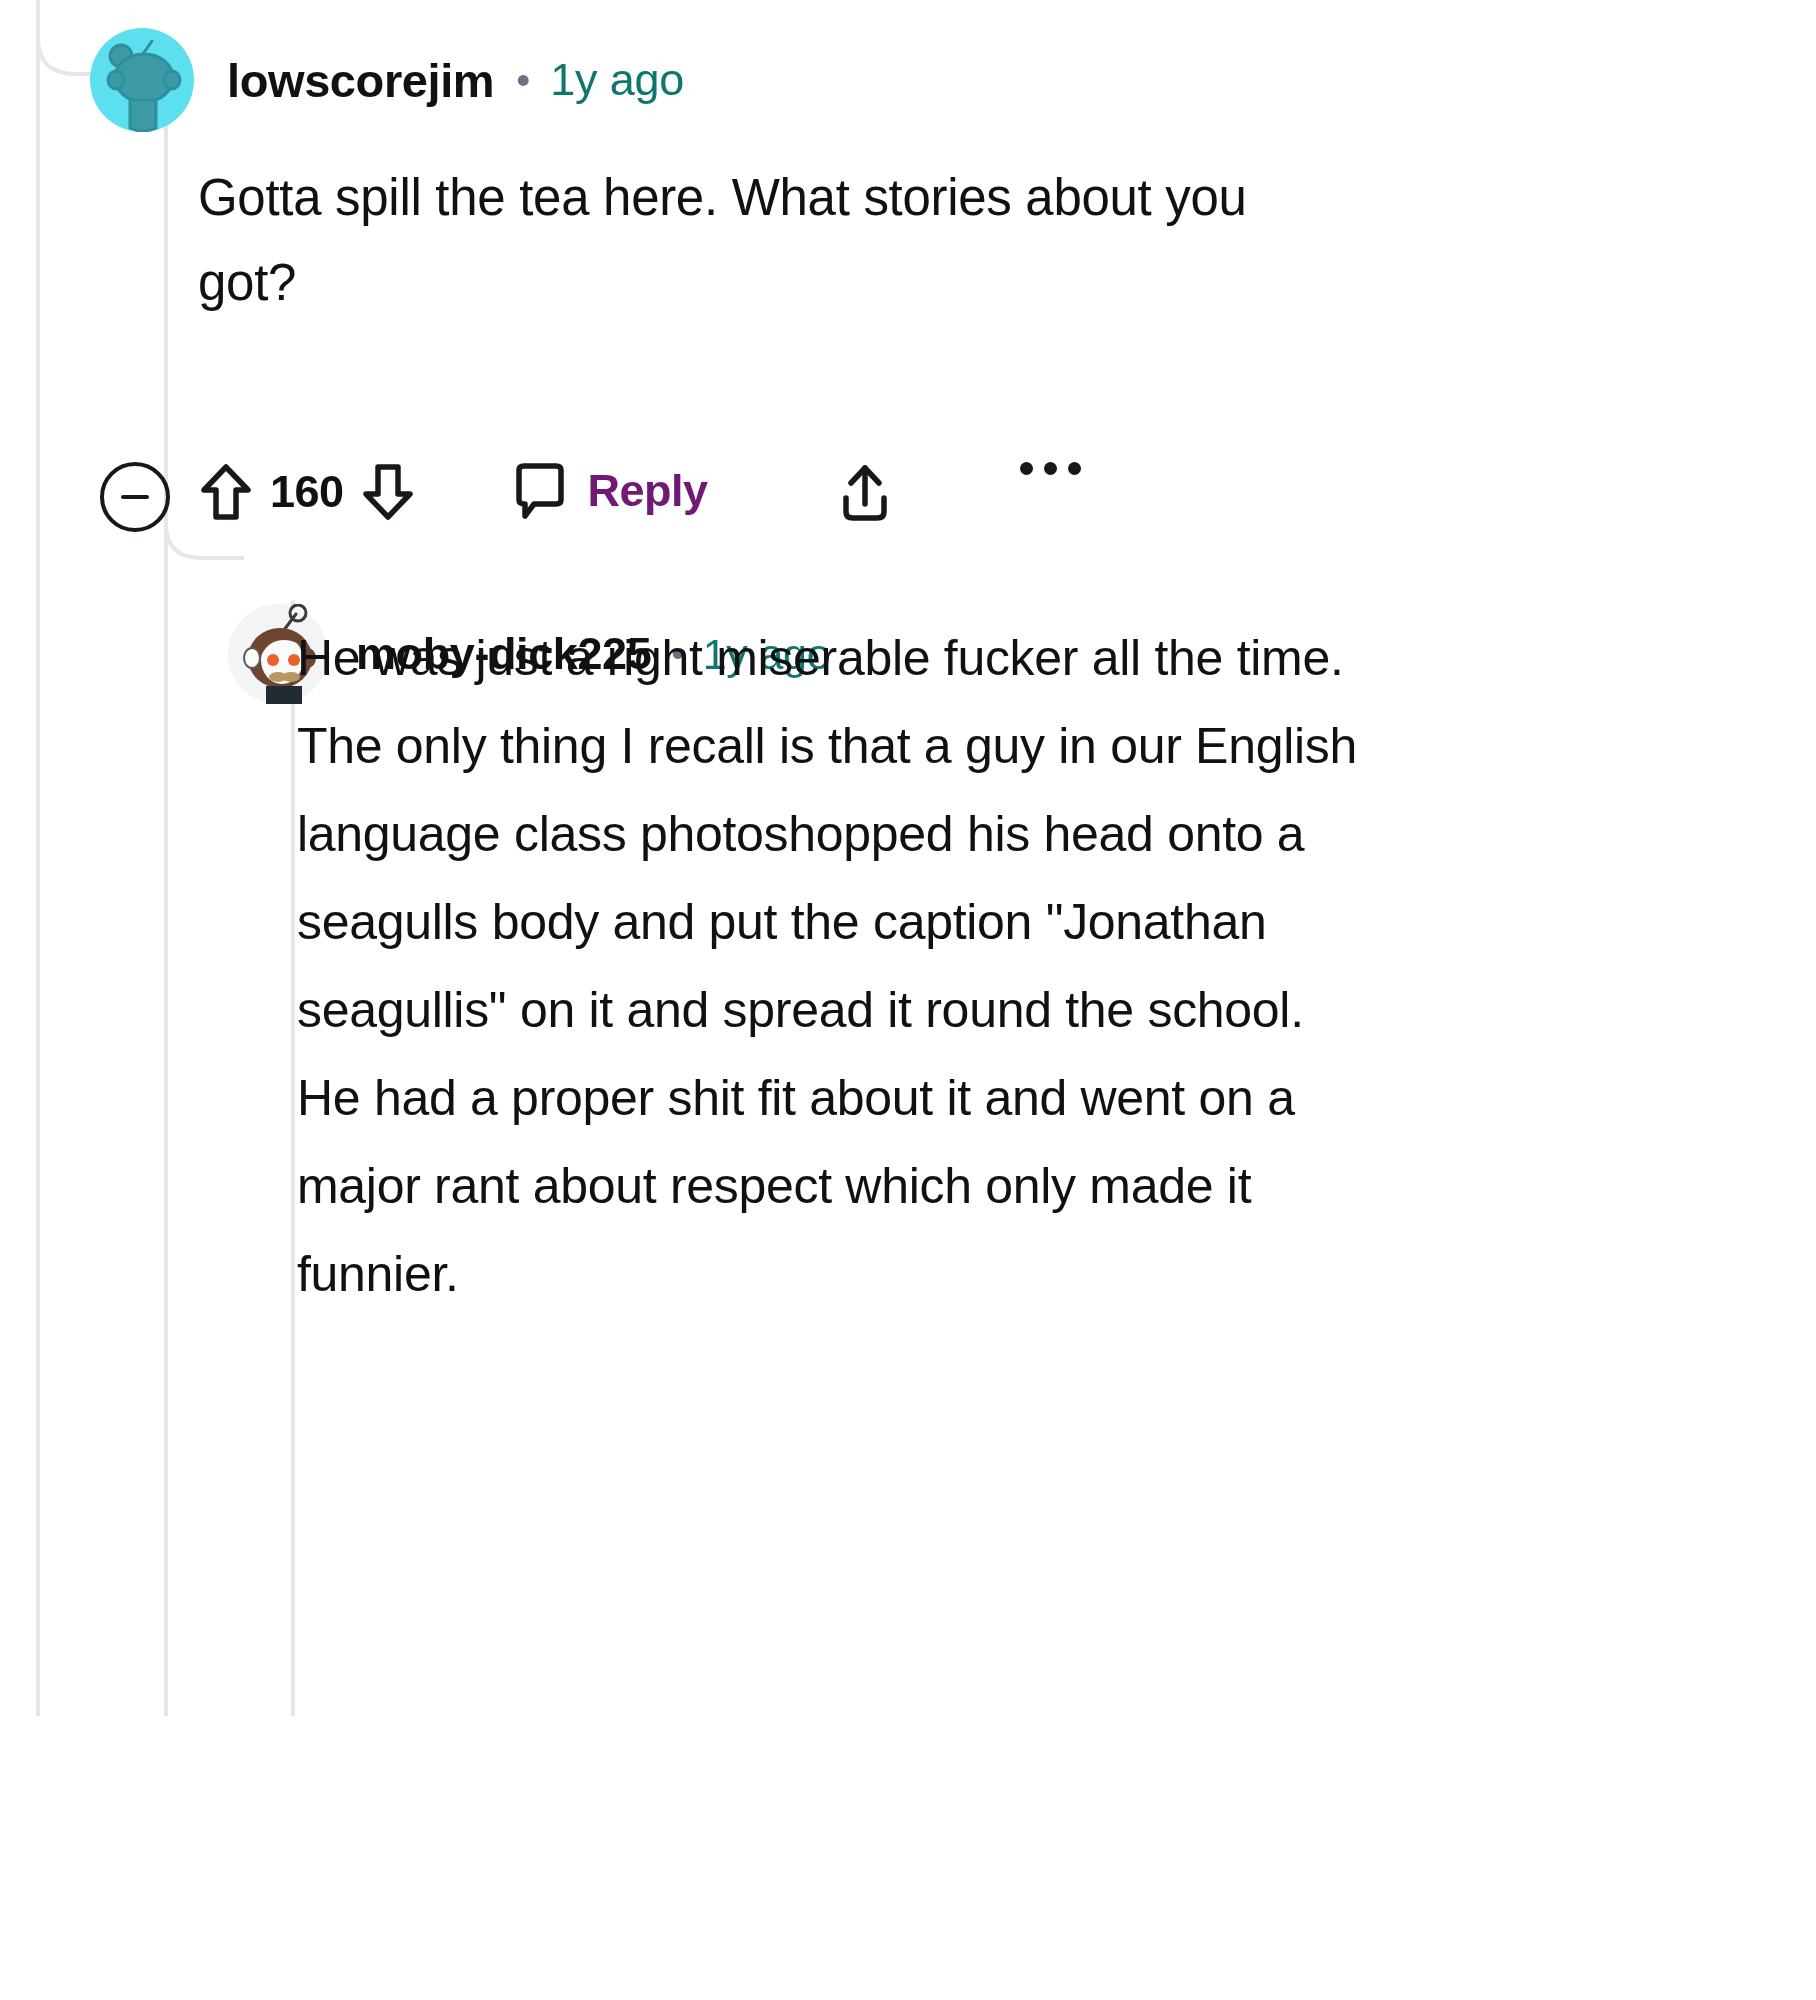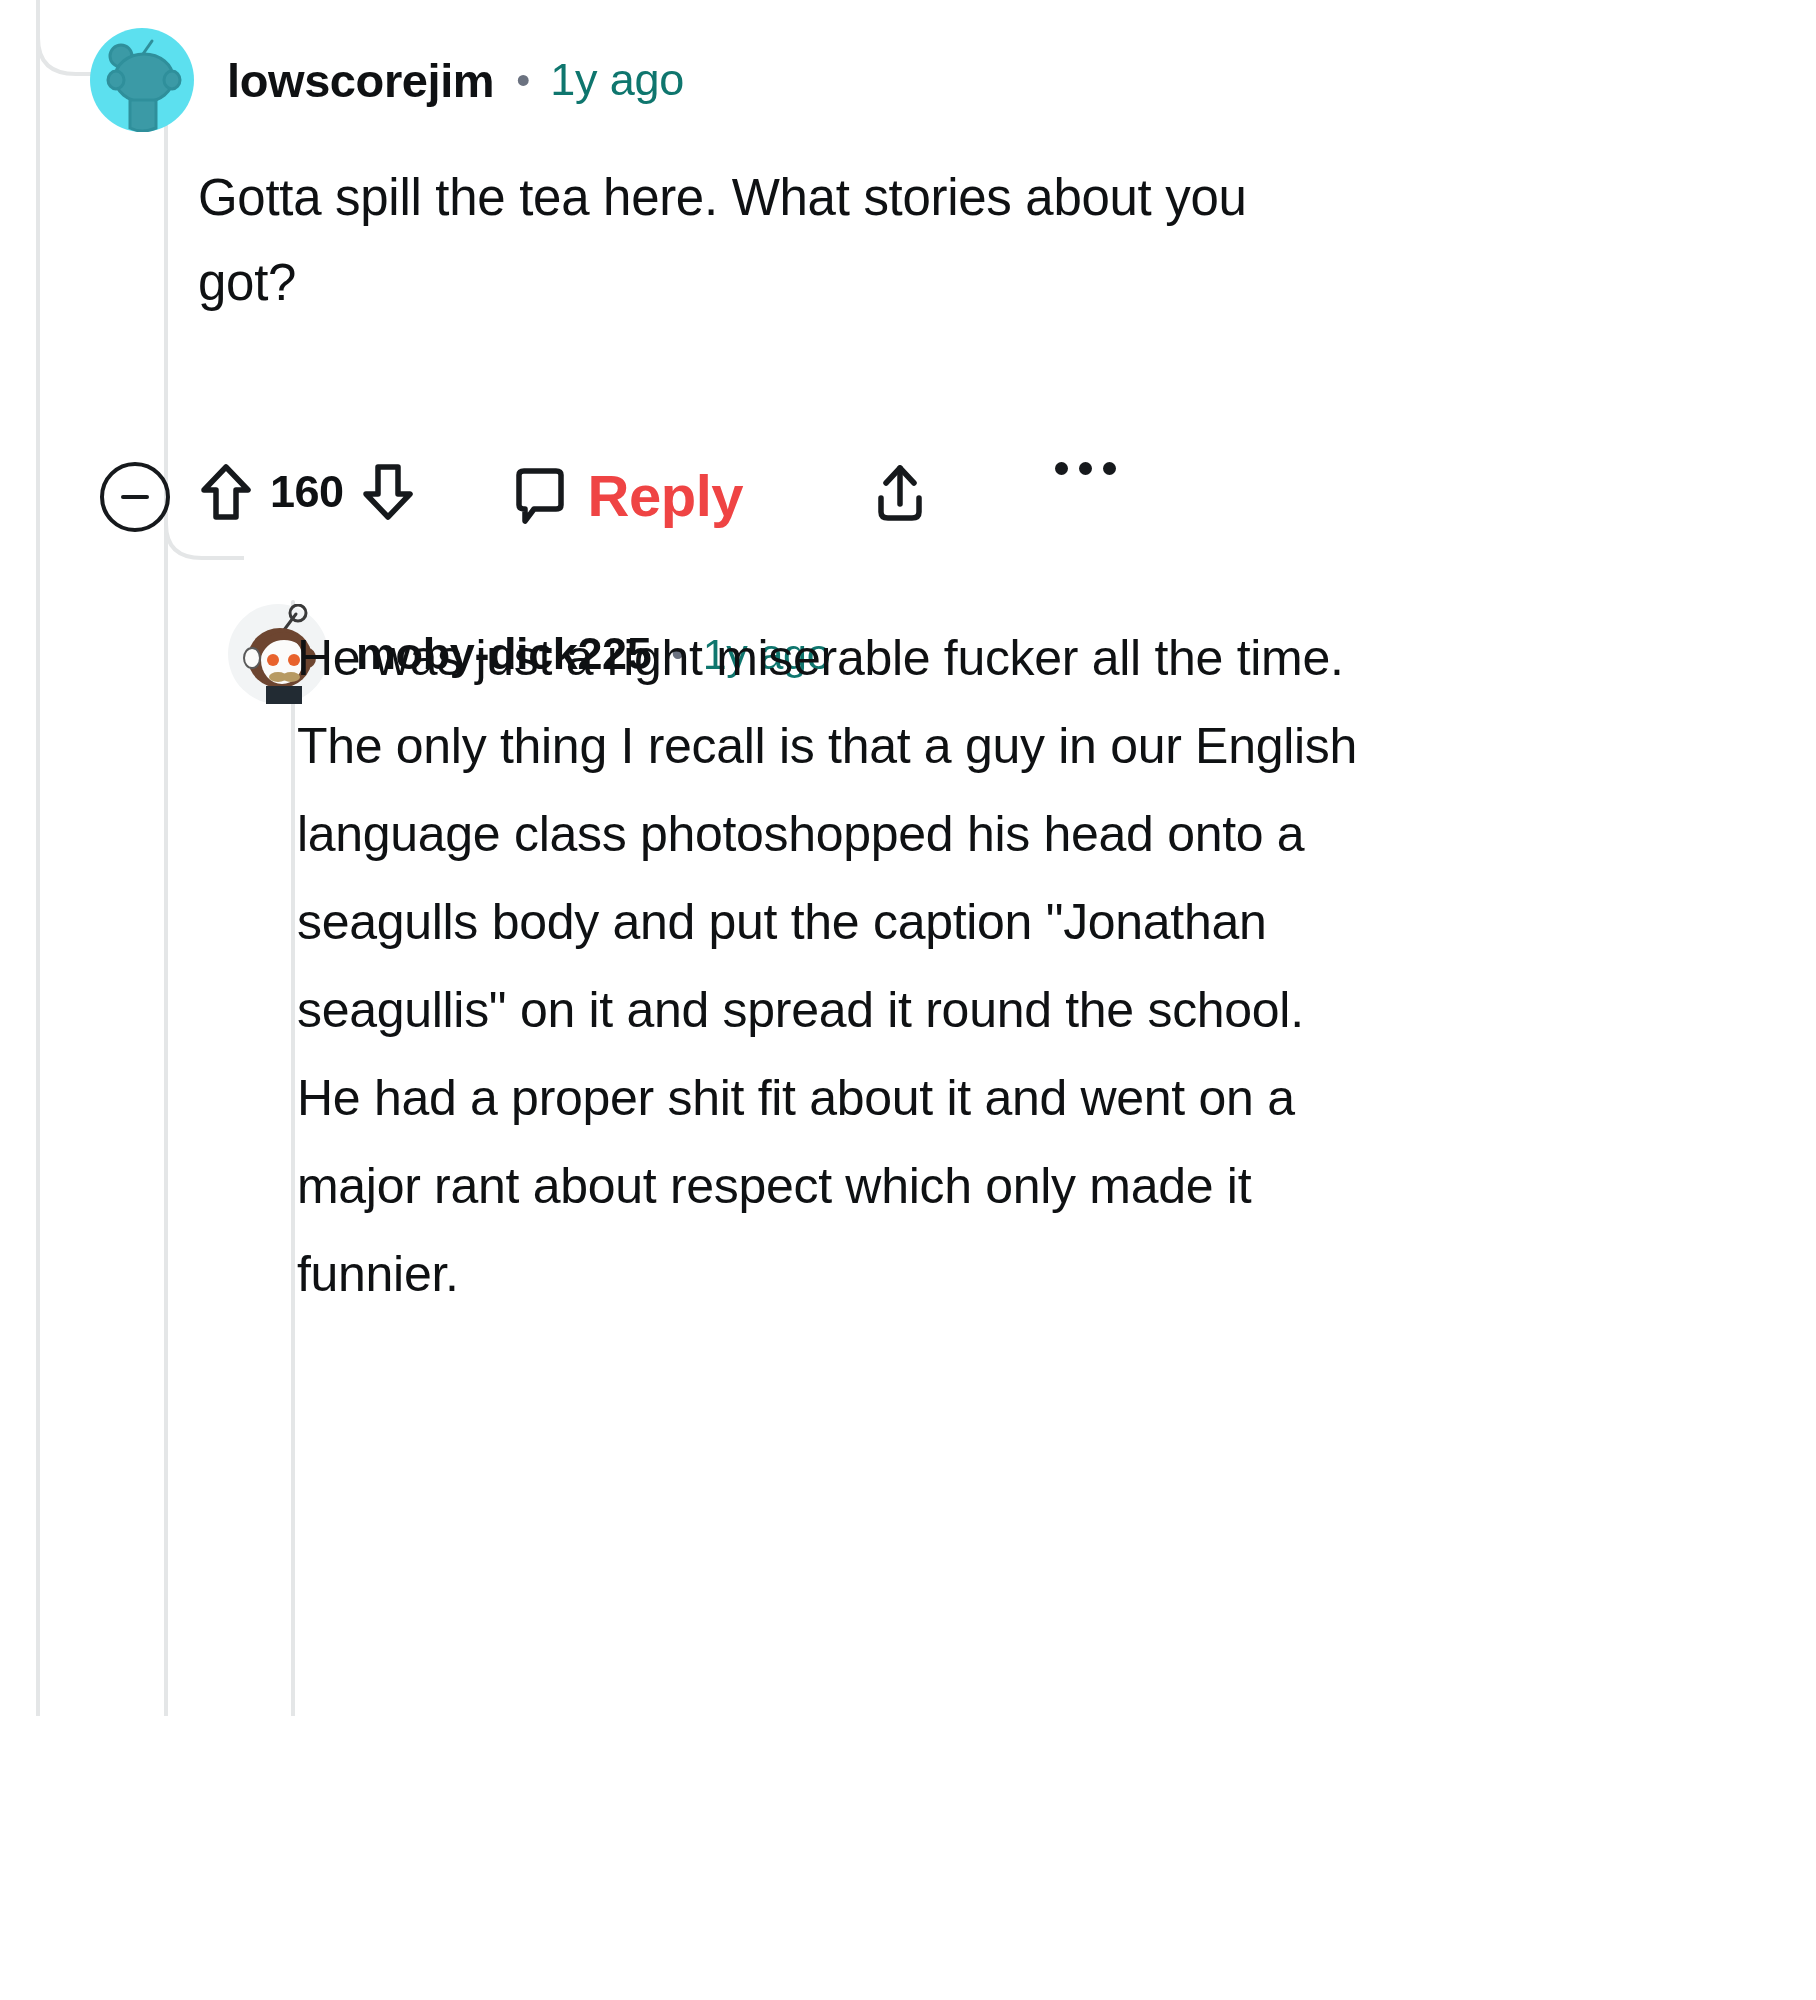--- a/index.html
+++ b/index.html
@@ -142,22 +142,22 @@
 
   .score {
     font-size: 45px; font-weight: 700; letter-spacing: -0.5px;
     color: #0f1113; margin: 0 18px;
   }
 
   .reply-group { display: flex; align-items: center; }
   .icon-bubble { width: 56px; height: 58px; display:block; }
   .icon-bubble path { fill: none; stroke: #16191c; stroke-width: 5.5; stroke-linejoin: round; stroke-linecap: round; }
   .reply-label {
-    font-size: 58px; font-weight: 700; letter-spacing: -0.5px;
-    color: #ef4444; margin-left: 20px;
+    font-size: 45px; font-weight: 700; letter-spacing: -0.5px;
+    color: #701a75; margin-left: 20px;
   }
 
   .icon-share { width: 54px; height: 62px; display:block; }
   .icon-share path { fill: none; stroke: #16191c; stroke-width: 5.5; stroke-linejoin: round; stroke-linecap: round; }
 
   .icon-dots { display: flex; align-items: center; gap: 11px; }
   .icon-dots i { width: 13px; height: 13px; border-radius: 50%; background: #16191c; display:block; }
 
   .gap-reply { margin-left: 98px; }
   .gap-share { margin-left: 130px; }

